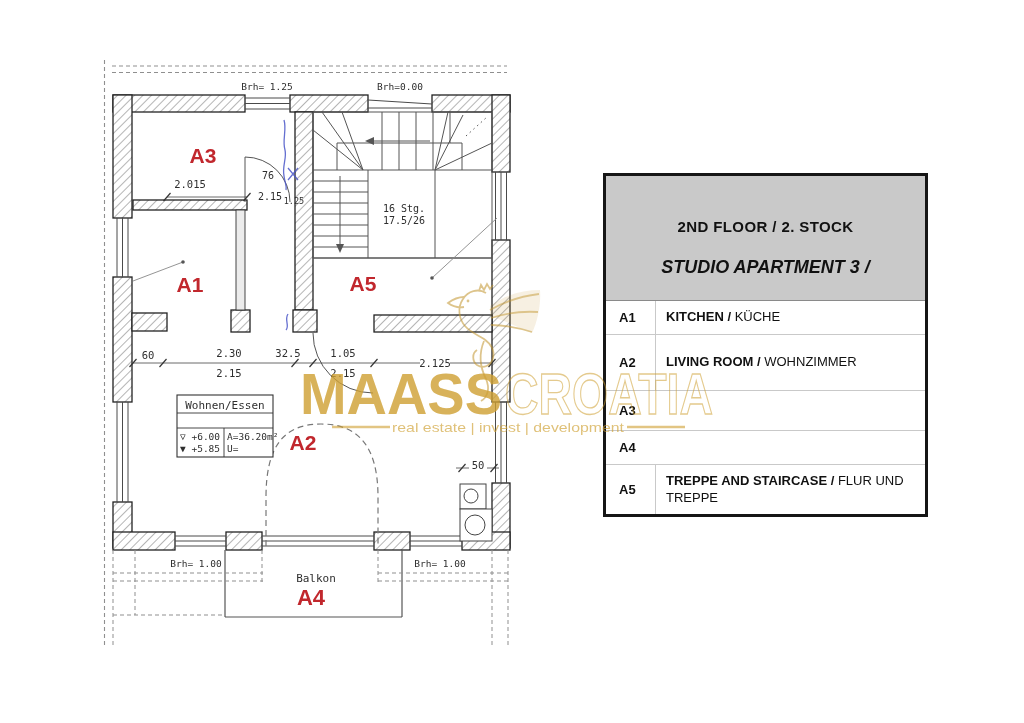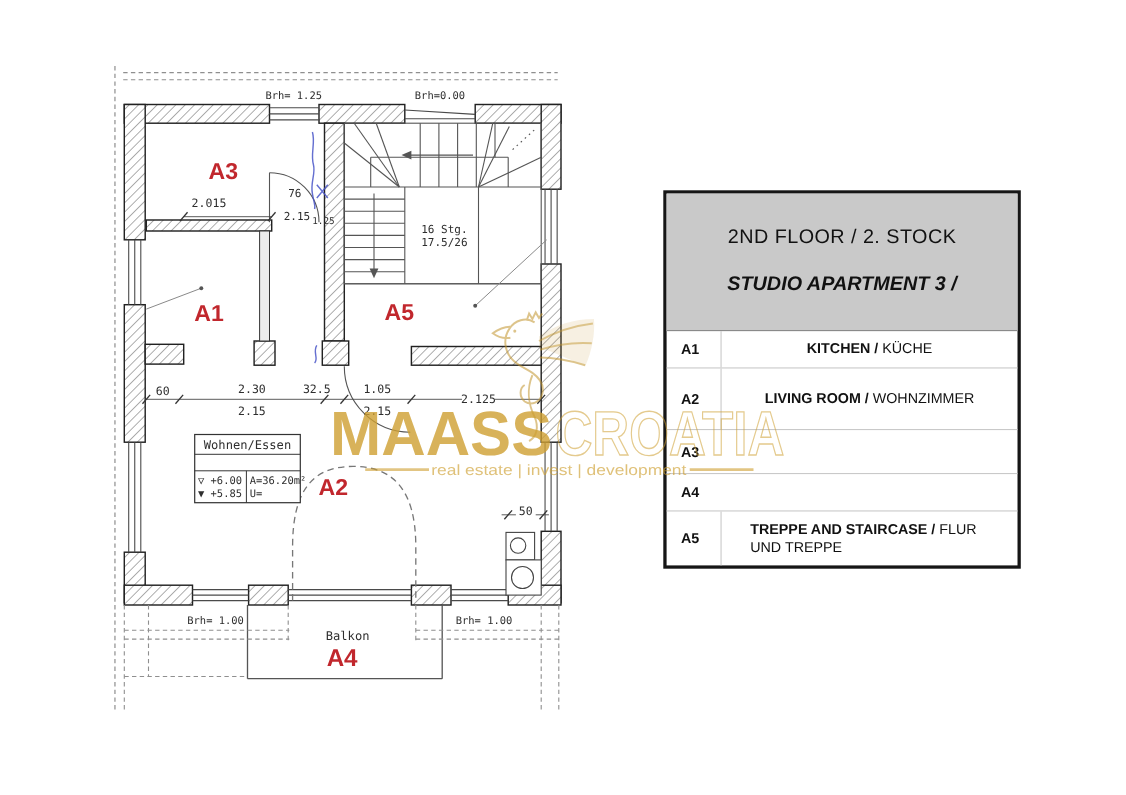--- a/index.html
+++ b/index.html
@@ -7,32 +7,32 @@
         font-family:"Liberation Sans",sans-serif;}
   svg.plan{position:absolute;left:0;top:0;z-index:1;}
   svg.wm{position:absolute;left:280px;top:268px;width:490px;height:184px;z-index:3;pointer-events:none;}
 
   .plan text{font-family:"DejaVu Sans Mono",monospace;fill:#2e2e2e;}
   .plan .roomlabel{font-family:"Liberation Sans",sans-serif;font-weight:bold;fill:#c1272d;}
 
   .legend{position:absolute;left:603px;top:173px;width:325px;height:344px;background:#fff;
           border:3px solid #161616;box-sizing:border-box;z-index:2;display:flex;flex-direction:column;color:#111;}
   .legend-header{background:#c9c9c9;border-bottom:1px solid #8a8a8a;height:124px;text-align:center;flex:none;}
-  .legend-title{font-weight:normal;font-size:18px;margin-top:29px;letter-spacing:.4px;}
+  .legend-title{font-weight:bold;font-size:15px;margin-top:42px;letter-spacing:.4px;}
   .legend-sub{font-weight:bold;font-style:italic;font-size:18px;margin-top:21px;line-height:1.3;}
   .legend-rows{flex:1;display:flex;flex-direction:column;}
   .legend-row{display:flex;align-items:center;border-bottom:1px solid #c9c9c9;flex:none;}
   .legend-row:nth-child(1){height:33px}
   .legend-row:nth-child(2){height:55px}
   .legend-row:nth-child(3){height:39px}
   .legend-row:nth-child(4){height:33px}
   .legend-row:nth-child(5){flex:1;border-bottom:none}
   .lr-code{width:49px;padding-left:13px;box-sizing:border-box;font-weight:bold;font-size:13px;flex:none;}
   .lr-name{flex:1;border-left:1px solid #c9c9c9;align-self:stretch;display:flex;align-items:center;
-           padding:4px 26px;font-size:13px;line-height:1.3;justify-content:center;}
+           padding:4px 10px;font-size:13px;line-height:1.3;}
   .lr-name .b{font-weight:bold;}
 </style>
 </head>
 <body>
 
 <div class="page">
 
   <svg class="plan" width="1024" height="723" viewBox="0 0 1024 723">
     <defs>
       <pattern id="hatch" width="6" height="6" patternUnits="userSpaceOnUse" patternTransform="rotate(45)">

